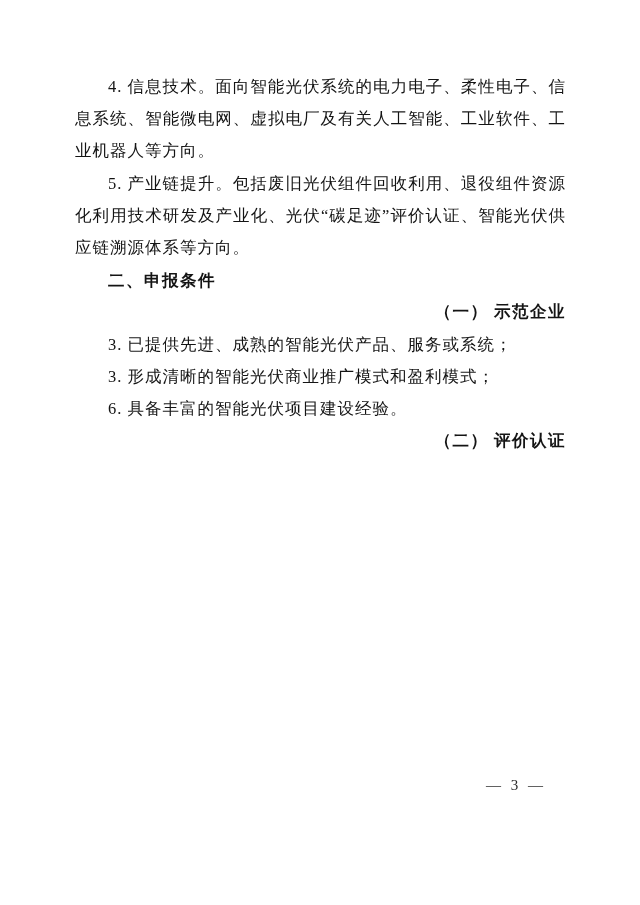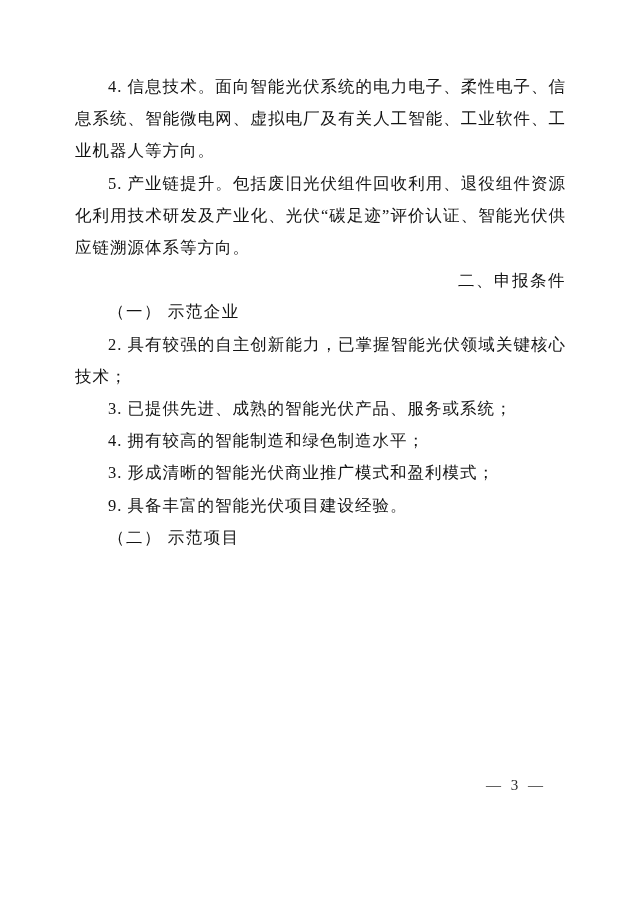--- a/index.html
+++ b/index.html
@@ -28,28 +28,28 @@
     font-size: 16.5px;
     line-height: 32.2px;
     letter-spacing: 1px;
     text-indent: 2em;
     text-align: justify;
     text-justify: inter-character;
     word-break: break-all;
   }
   .content p.heading-bold {
     font-family: "Liberation Sans", "DejaVu Sans", sans-serif;
-    font-weight: normal;
+    font-weight: bold;
     font-size: 16.5px;
-    text-align: right;
+    text-align: left;
     letter-spacing: 1.5px;
   }
   .content p.heading-kai {
-    font-weight: 400;
-    text-align: left;
+    font-weight: 700;
+    text-align: right;
     letter-spacing: 1.5px;
   }
   .footer {
     position: absolute;
     top: 777px;
     right: 94px;
     font-size: 15px;
     letter-spacing: 3px;
     color: #2a2a2a;
     font-family: "Liberation Serif", "DejaVu Serif", serif;
@@ -58,21 +58,19 @@
 </style>
 </head>
 <body>
 
 <div class="page">
   <div class="content">
     <p class="body">4. 信息技术。面向智能光伏系统的电力电子、柔性电子、信息系统、智能微电网、虚拟电厂及有关人工智能、工业软件、工业机器人等方向。</p>
     <p class="body">5. 产业链提升。包括废旧光伏组件回收利用、退役组件资源化利用技术研发及产业化、光伏“碳足迹”评价认证、智能光伏供应链溯源体系等方向。</p>
     <p class="heading-bold">二、申报条件</p>
     <p class="heading-kai">（一） 示范企业</p>
-    <p class="body">2. 具有较强的自主创新能力，已掌握智能光伏领域关键核心技术；</p>
     <p class="body">3. 已提供先进、成熟的智能光伏产品、服务或系统；</p>
-    <p class="body">4. 拥有较高的智能制造和绿色制造水平；</p>
     <p class="body">3. 形成清晰的智能光伏商业推广模式和盈利模式；</p>
-    <p class="body">9. 具备丰富的智能光伏项目建设经验。</p>
-    <p class="heading-kai">（二） 示范项目</p>
+    <p class="body">6. 具备丰富的智能光伏项目建设经验。</p>
+    <p class="heading-kai">（二） 评价认证</p>
   </div>
   <div class="footer">— 3 —</div>
 </div>
 
 </body></html>

